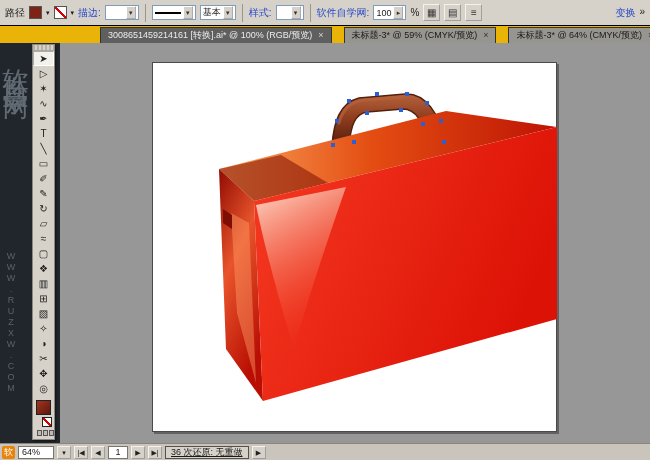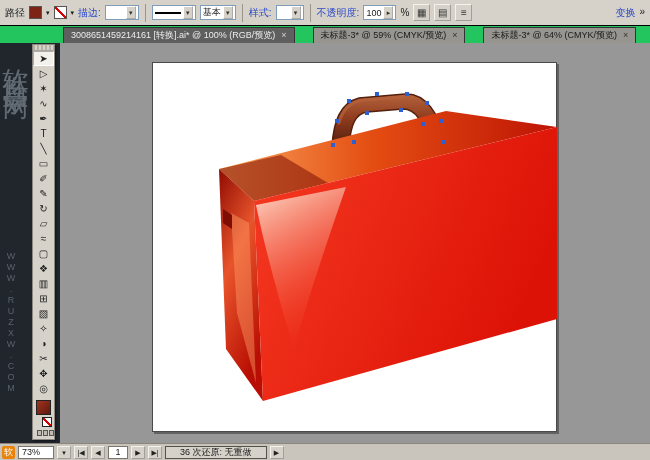--- a/index.html
+++ b/index.html
@@ -19,21 +19,21 @@
     padding:0 2px; gap:2px; font-size:9px; }
   .dd .arrow { font-size:7px; color:#333; background:#d6d2ca; border:1px outset #fff; width:10px;
     text-align:center; height:13px; line-height:12px; }
   .line-preview { width:26px; height:0; border-top:2px solid #000; }
   .sep { width:1px; height:18px; background:#9a968e; margin:0 2px; }
   .cb-icon-btn { width:17px; height:17px; border:1px outset #f5f2ec; background:#d6d2ca;
     text-align:center; line-height:15px; font-size:10px; color:#333; }
   .cb-right { margin-left:auto; display:flex; align-items:flex-start; gap:4px; }
 
   
-  .tab-bar { height:17px; background:#22c55e; display:flex; align-items:flex-end; padding-left:63px; gap:18px; }
+  .tab-bar { height:17px; background:#eab308; display:flex; align-items:flex-end; padding-left:100px; gap:12px; }
   .tab { height:16px; display:flex; align-items:center; gap:6px; padding:0 7px; font-size:9px;
     background:#979590; color:#1a1a1a; border:1px solid #333; border-bottom:none; white-space:nowrap; }
   .tab.active { background:#5f5f5f; color:#ececec; }
   .tab .close { font-size:9px; line-height:9px; opacity:.8; }
 
   
   .main-row { display:flex; height:400px; }
   .left-strip { width:60px; background:#20262c; position:relative; overflow:hidden; flex:none; }
   .wm-cn { position:absolute; left:-1px; top:4px; writing-mode:vertical-rl; text-orientation:upright;
     font-size:26px; letter-spacing:7px; color:#6a737c; opacity:.9; }
@@ -65,22 +65,22 @@
   .status-bar { height:17px; background:#c9c5bd; border-top:1px solid #8a867e;
     display:flex; align-items:center; gap:3px; padding:0 2px; font-size:9px; }
   .logo-badge { width:13px; height:13px; background:#e8830c; border-radius:2px; color:#fff;
     font-size:9px; line-height:13px; text-align:center; }
   .field { background:#fff; border:1px solid #7a766e; height:13px; display:flex; align-items:center;
     padding:0 3px; }
   .zoom-field { width:36px; justify-content:flex-start; }
   .page-field { width:20px; justify-content:center; }
   .nav-btn { width:14px; height:13px; border:1px outset #f5f2ec; background:#d6d2ca; font-size:7px;
     text-align:center; line-height:12px; color:#222; }
-  .history-field { background:#d6d2ca; border:1px solid #55524c; height:13px; padding:0 14px;
-    display:flex; align-items:center; white-space:nowrap; }
+  .history-field { background:#d6d2ca; border:1px solid #55524c; height:13px; padding:0 5px;
+    display:flex; align-items:center; white-space:nowrap;text-decoration:underline; }
 </style>
 </head>
 <body>
 
 <div class="control-bar">
   <span class="cb-label">路径</span>
   <span class="swatch fill"></span>
   <span style="font-size:7px;">▾</span>
   <span class="swatch stroke"></span>
   <span style="font-size:7px;">▾</span>
@@ -98,21 +98,21 @@
       <span>基本</span>
       <span class="arrow">▾</span>
     </span>
   <span class="sep"></span>
   <span class="cb-link">样式:</span>
   <span class="dd">
       <span style="width:10px;"></span>
       <span class="arrow">▾</span>
     </span>
   <span class="sep"></span>
-  <span class="cb-link">不透明度:</span>
+  <span class="cb-link">软件自学网:</span>
   <span class="dd">
       <span>100</span>
       <span class="arrow">▸</span>
     </span>
   <span class="cb-label">%</span>
   <span class="cb-icon-btn">▦</span>
   <span class="cb-icon-btn">▤</span>
   <span class="cb-icon-btn">≡</span>
   <span class="cb-right">
     <span class="cb-link">变换</span>
@@ -233,21 +233,21 @@
           <rect x="268" y="59" width="4" height="4" fill="#2e5fd0"></rect>
         </g>
       </svg>
     </div>
   </div>
 </div>
 
 <div class="status-bar">
   <span class="logo-badge">软</span>
   <span class="field zoom-field">
-      <span>73%</span>
+      <span>64%</span>
     </span>
   <span class="nav-btn">▾</span>
   <span class="nav-btn">|◀</span>
   <span class="nav-btn">◀</span>
   <span class="field page-field">
       <span>1</span>
     </span>
   <span class="nav-btn">▶</span>
   <span class="nav-btn">▶|</span>
   <span class="history-field">

